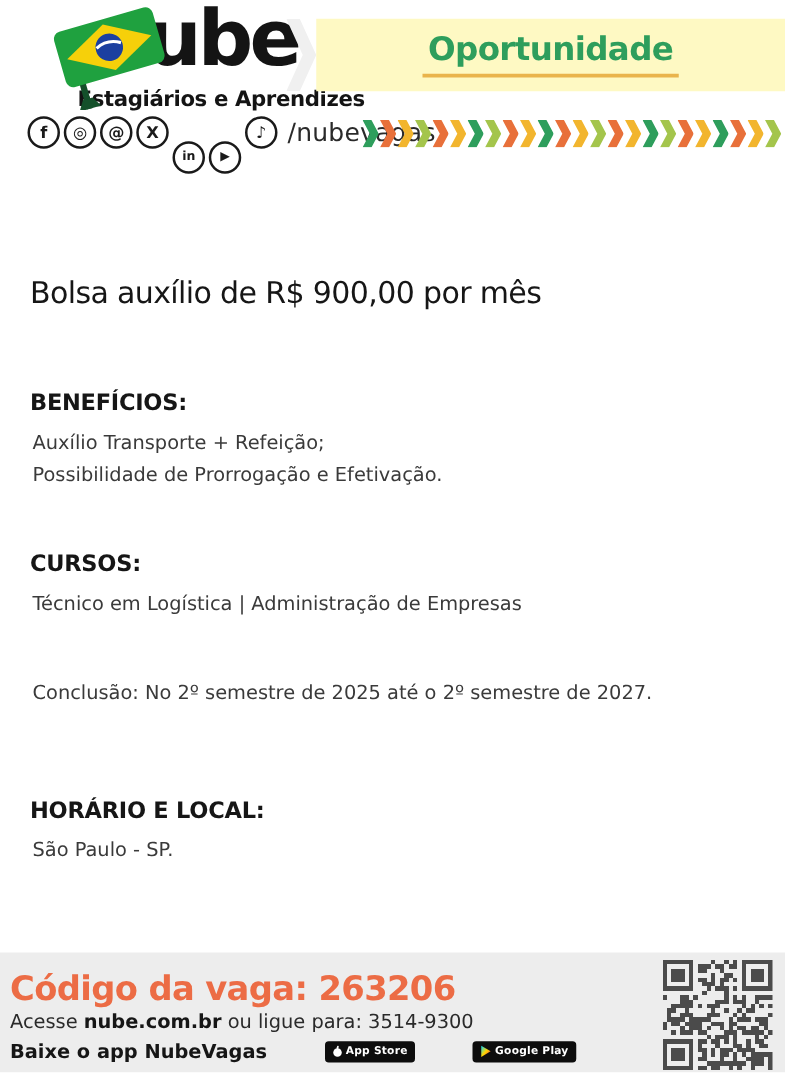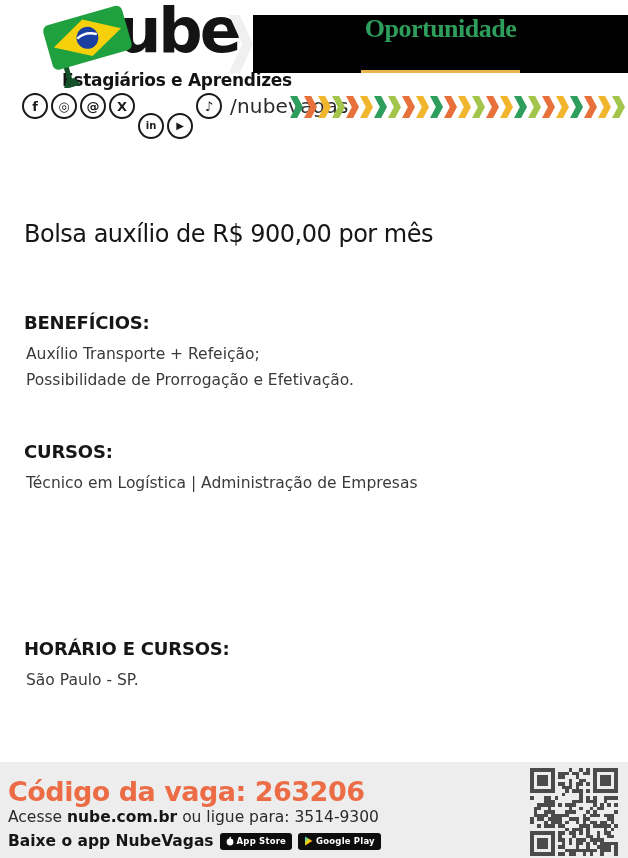--- a/index.html
+++ b/index.html
@@ -15,21 +15,21 @@
     position:absolute; left:56px; top:-4px; font-size:62px; font-weight:900;
     letter-spacing:-3px; color:#141414; line-height:1;
   }
   .logo-flag { position:absolute; left:14px; top:0px; width:120px; height:84px; z-index:3; }
   .logo-tagline {
     position:absolute; left:42px; top:66px; font-size:17px; font-weight:800; color:#141414;
     letter-spacing:-0.3px; white-space:nowrap;
   }
   
   .ribbon { position:absolute; left:253px; top:15px; width:375px; height:58px;
-    background:#000000; display:flex; justify-content:center;font-family:Liberation Serif, serif; }
+    background:#fef9c3; display:flex; align-items:center; justify-content:center; }
   .ribbon-notch { position:absolute; left:229px; top:15px; width:24px; height:58px;
     background:#f0f0f0; clip-path:polygon(0 0,45% 0,100% 50%,45% 100%,0 100%,55% 50%); }
   .ribbon-label {
     font-size:26px; font-weight:800; color:#2e9e5c; letter-spacing:-0.5px;
     border-bottom:3px solid #e9b44c; padding:0 4px 4px 4px; line-height:1.1;
   }
   
   .social-row { position:absolute; left:22px; top:92px; height:28px; display:flex; align-items:center; }
   .soc-icon {
     width:26px; height:26px; border:2px solid #1a1a1a; border-radius:50%;
@@ -53,21 +53,21 @@
     letter-spacing:-0.2px; }
   .section-line { font-size:15.5px; color:#3a3a3a; line-height:26px; padding-left:2px; }
   .sec-0 { top:312px; } .sec-1 { top:441px; } .sec-2 { top:541px; } .sec-3 { top:638px; }
   
   .footer { position:absolute; left:0; top:762px; width:628px; height:124px; background:#ededed; }
   .footer-code { position:absolute; left:8px; top:14px; font-size:27px; font-weight:900;
     color:#ec6c45; letter-spacing:-0.5px; }
   .footer-access { position:absolute; left:8px; top:46px; font-size:15.5px; color:#2a2a2a; }
   .footer-access b { font-weight:800; color:#161616; }
   .footer-app { position:absolute; left:8px; top:70px; font-size:15.5px; font-weight:800;
-    color:#161616; display:flex; align-items:center; }
+    color:#161616; display:flex; align-items:center;gap:40px; }
   .badge {
     display:inline-flex; align-items:center; background:#0d0d0d; color:#fff;
     border-radius:3px; height:17px; padding:0 6px; margin-left:6px;
     font-size:8.5px; font-weight:700; letter-spacing:0.2px;
   }
   .badge svg { margin-right:3px; }
   .qr-box { position:absolute; left:530px; top:6px; width:88px; height:88px; }
   .qr-box svg { width:88px; height:88px; }
 </style>
 </head>
@@ -139,24 +139,25 @@
     <div class="section-line">Auxílio Transporte + Refeição;</div>
     <div class="section-line">Possibilidade de Prorrogação e Efetivação.</div>
   </div>
 
   <div class="section sec-1">
     <div class="section-heading">CURSOS:</div>
     <div class="section-line">Técnico em Logística | Administração de Empresas</div>
   </div>
 
   <div class="section sec-2">
+    <div class="section-line">Conclusão: No 2º semestre de 2025 até o 2º semestre de 2027.</div>
   </div>
 
   <div class="section sec-3">
-    <div class="section-heading">HORÁRIO E CURSOS:</div>
+    <div class="section-heading">HORÁRIO E LOCAL:</div>
     <div class="section-line">São Paulo - SP.</div>
   </div>
 
   <div class="footer">
     <div class="footer-code">Código da vaga: 263206</div>
     <div class="footer-access"><span>Acesse </span><b>nube.com.br</b><span> ou ligue para: 3514-9300</span></div>
     <div class="footer-app">
       <span>Baixe o app NubeVagas</span>
       <span class="badge">
         <svg width="8" height="10" viewBox="0 0 8 10">

